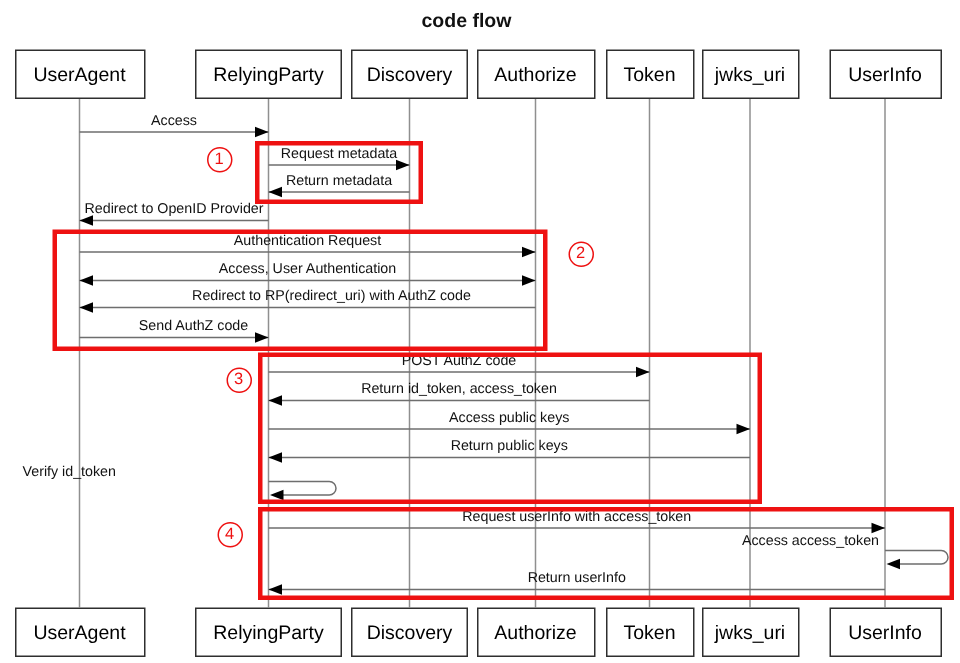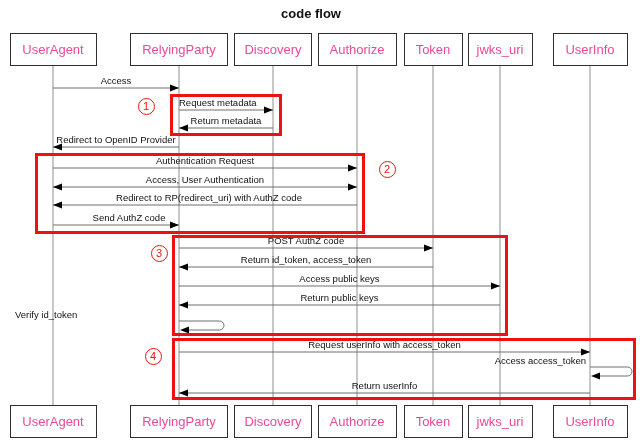--- a/index.html
+++ b/index.html
@@ -5,21 +5,21 @@
   * { margin:0; padding:0; box-sizing:border-box; }
   html,body { background:#ffffff; }
   .stage { position:relative; width:640px; height:442px; background:#fff;
            font-family:"Liberation Sans", sans-serif; overflow:hidden; }
   .title { position:absolute; top:6px; left:0; width:622px; text-align:center;
            font-size:13px; font-weight:bold; color:#111; }
   .layer { position:absolute; left:0; top:0; width:640px; height:442px; }
   svg.layer { pointer-events:none; }
   .actor { position:absolute; border:1px solid #2e2e2e; background:#fff;
            display:flex; align-items:center; justify-content:center;
-           font-size:13px; color:#ec4899; white-space:nowrap; }
+           font-size:13px; color:#000000; white-space:nowrap; }
   .msg { position:absolute; font-size:9.5px; color:#111; height:12px;
          line-height:12px; white-space:nowrap; }
   .hl { position:absolute; border:3px solid #ee1111; }
   .circ { position:absolute; width:17px; height:17px; border:1.5px solid #ee1111;
           border-radius:50%; color:#ee1111; font-size:11px; line-height:14px;
           text-align:center; background:transparent; }
 </style>
 </head>
 <body>
 
@@ -78,26 +78,26 @@
       <div class="actor" style="left: 9.5px; top: 405px; width: 87px; height: 33px;">UserAgent</div>
       <div class="actor" style="left: 130px; top: 405px; width: 98px; height: 33px;">RelyingParty</div>
       <div class="actor" style="left: 234px; top: 405px; width: 78px; height: 33px;">Discovery</div>
       <div class="actor" style="left: 317.5px; top: 405px; width: 79px; height: 33px;">Authorize</div>
       <div class="actor" style="left: 403.5px; top: 405px; width: 59px; height: 33px;">Token</div>
       <div class="actor" style="left: 467.5px; top: 405px; width: 65px; height: 33px;">jwks_uri</div>
       <div class="actor" style="left: 552.5px; top: 405px; width: 75px; height: 33px;">UserInfo</div>
     </div>
   <div class="layer" id="layer-labels">
       <div class="msg" style="left: 53px; top: 75px; width: 126px; text-align: center;">Access</div>
-      <div class="msg" style="left: 179px; top: 97px; width: 94px; ">Request metadata</div>
+      <div class="msg" style="left: 179px; top: 97px; width: 94px; text-align: center;">Request metadata</div>
       <div class="msg" style="left: 179px; top: 115px; width: 94px; text-align: center;">Return metadata</div>
       <div class="msg" style="left: 53px; top: 155px; width: 304px; text-align: center;">Authentication Request</div>
       <div class="msg" style="left: 53px; top: 134px; width: 126px; text-align: center;">Redirect to OpenID Provider</div>
       <div class="msg" style="left: 53px; top: 174px; width: 304px; text-align: center;">Access, User Authentication</div>
-      <div class="msg" style="left: 53px; top: 192px; width: 312px; text-align: center;">Redirect to RP(redirect_uri) with AuthZ code</div>
+      <div class="msg" style="left: 65px; top: 192px; width: 312px; text-align: center;">Redirect to RP(redirect_uri) with AuthZ code</div>
       <div class="msg" style="left: 53px; top: 212px; width: 112px; text-align: center; margin-left: 20px;">Send AuthZ code</div>
       <div class="msg" style="left: 179px; top: 235px; width: 254px; text-align: center;">POST AuthZ code</div>
       <div class="msg" style="left: 179px; top: 254px; width: 254px; text-align: center;">Return id_token, access_token</div>
       <div class="msg" style="left: 179px; top: 273px; width: 321px; text-align: center;">Access public keys</div>
       <div class="msg" style="left: 179px; top: 292px; width: 321px; text-align: center;">Return public keys</div>
       <div class="msg" style="left: 15px; top: 309px; width: 160px; text-align: left;">Verify id_token</div>
       <div class="msg" style="left: 179px; top: 339px; width: 411px; text-align: center;">Request userInfo with access_token</div>
       <div class="msg" style="left: 426px; top: 355px; width: 160px; text-align: right;">Access access_token</div>
       <div class="msg" style="left: 179px; top: 380px; width: 411px; text-align: center;">Return userInfo</div>
     </div>

